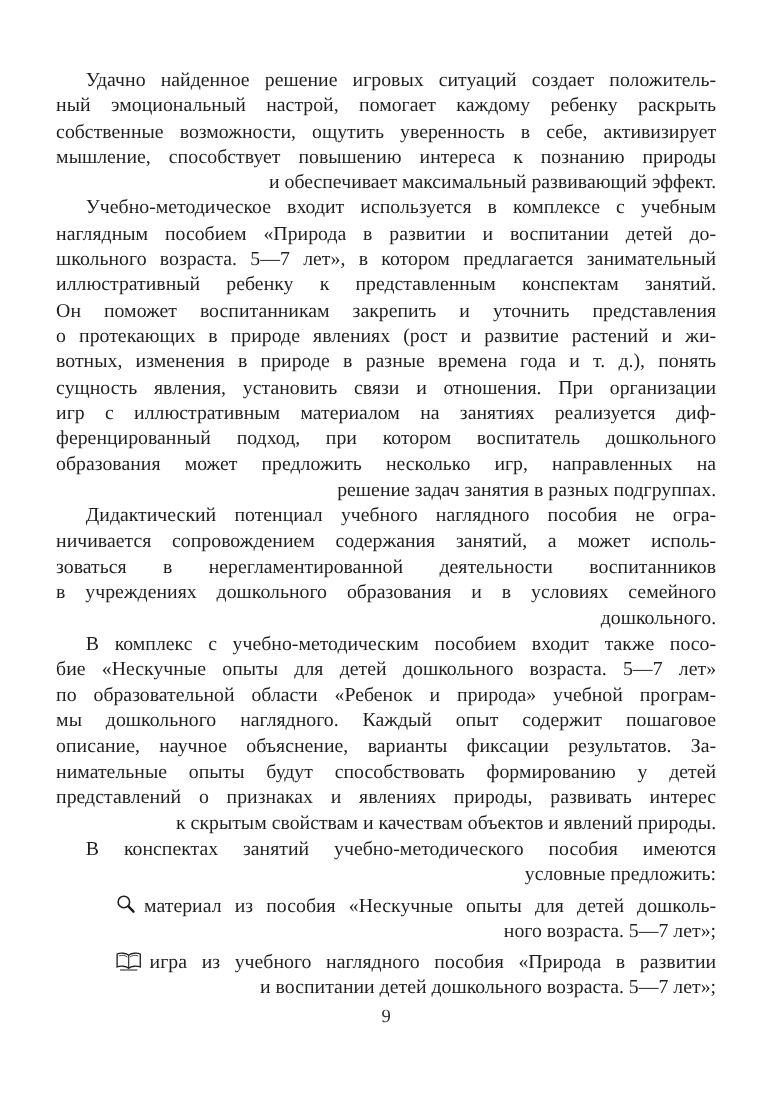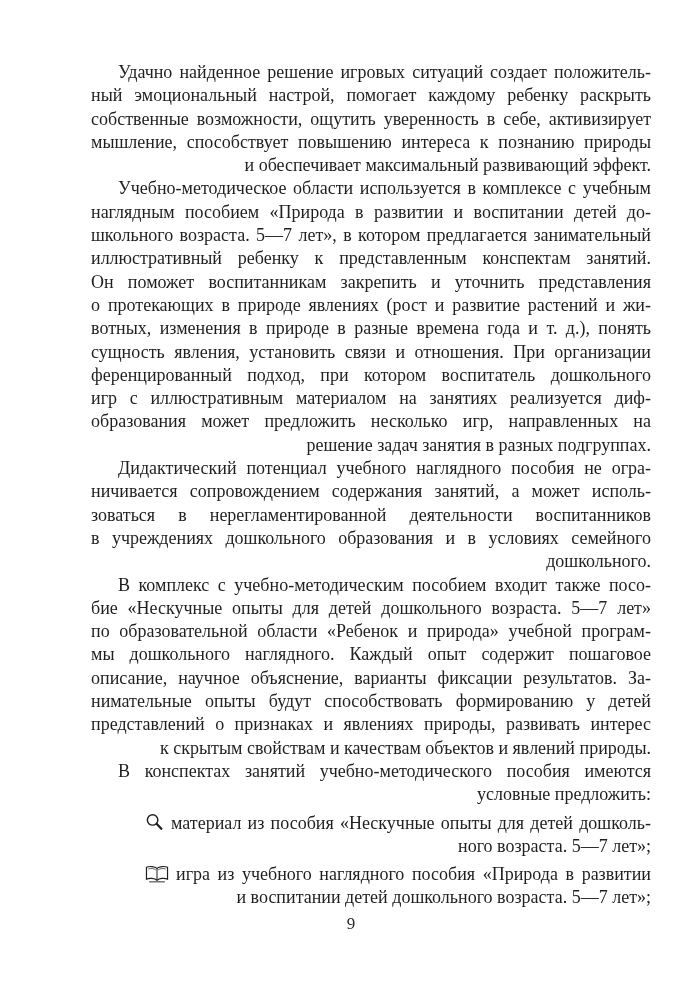--- a/index.html
+++ b/index.html
@@ -20,21 +20,20 @@
     font-size:18px;
     line-height:23.3px;
     white-space:normal;
     text-align:right;
   }
   .line.j{
     text-align:justify;
     text-align-last:justify;
     -moz-text-align-last:justify;
     text-justify:inter-word;
-    margin-left:40px;
   }
   .line.first{text-indent:27px;}
   .legend{margin-top:5px;}
   .icon{
     display:inline-block;
     margin-right:7px;
     vertical-align:-3px;
     line-height:0;
   }
   .pagenum{
@@ -51,30 +50,30 @@
 <div class="page">
   <div class="content" id="content">
       <div class="para">
         <div class="line first j">Удачно найденное решение игровых ситуаций создает положитель-</div>
         <div class="line j">ный эмоциональный настрой, помогает каждому ребенку раскрыть</div>
         <div class="line j">собственные возможности, ощутить уверенность в себе, активизирует</div>
         <div class="line j">мышление, способствует повышению интереса к познанию природы</div>
         <div class="line">и обеспечивает максимальный развивающий эффект.</div>
       </div>
       <div class="para">
-        <div class="line first j">Учебно-методическое области используется в комплексе с учебным</div>
+        <div class="line first j">Учебно-методическое входит используется в комплексе с учебным</div>
         <div class="line j">наглядным пособием «Природа в развитии и воспитании детей до-</div>
         <div class="line j">школьного возраста. 5—7 лет», в котором предлагается занимательный</div>
         <div class="line j">иллюстративный ребенку к представленным конспектам занятий.</div>
         <div class="line j">Он поможет воспитанникам закрепить и уточнить представления</div>
         <div class="line j">о протекающих в природе явлениях (рост и развитие растений и жи-</div>
         <div class="line j">вотных, изменения в природе в разные времена года и т. д.), понять</div>
         <div class="line j">сущность явления, установить связи и отношения. При организации</div>
+        <div class="line j">игр с иллюстративным материалом на занятиях реализуется диф-</div>
         <div class="line j">ференцированный подход, при котором воспитатель дошкольного</div>
-        <div class="line j">игр с иллюстративным материалом на занятиях реализуется диф-</div>
         <div class="line j">образования может предложить несколько игр, направленных на</div>
         <div class="line">решение задач занятия в разных подгруппах.</div>
       </div>
       <div class="para">
         <div class="line first j">Дидактический потенциал учебного наглядного пособия не огра-</div>
         <div class="line j">ничивается сопровождением содержания занятий, а может исполь-</div>
         <div class="line j">зоваться в нерегламентированной деятельности воспитанников</div>
         <div class="line j">в учреждениях дошкольного образования и в условиях семейного</div>
         <div class="line">дошкольного.</div>
       </div>

